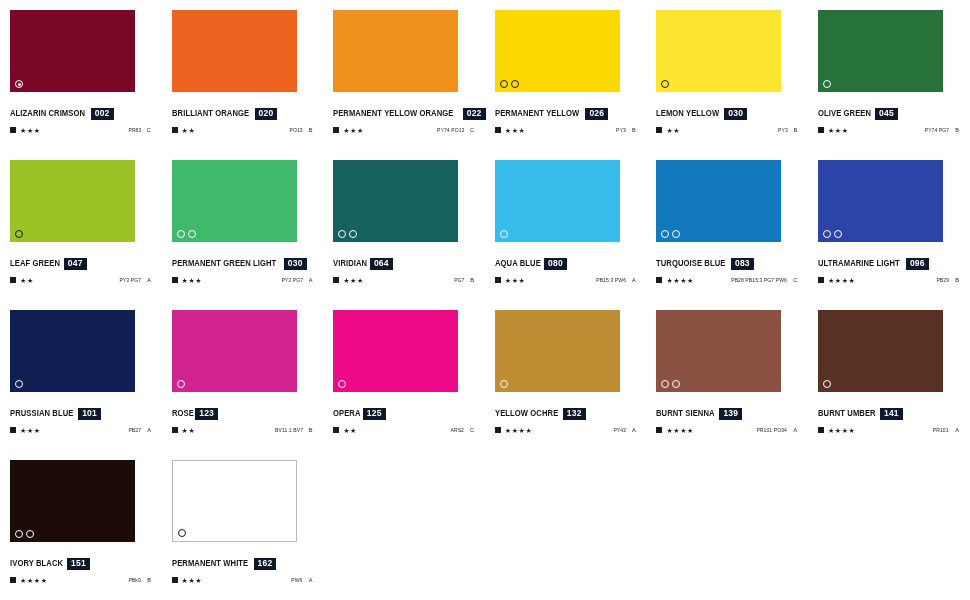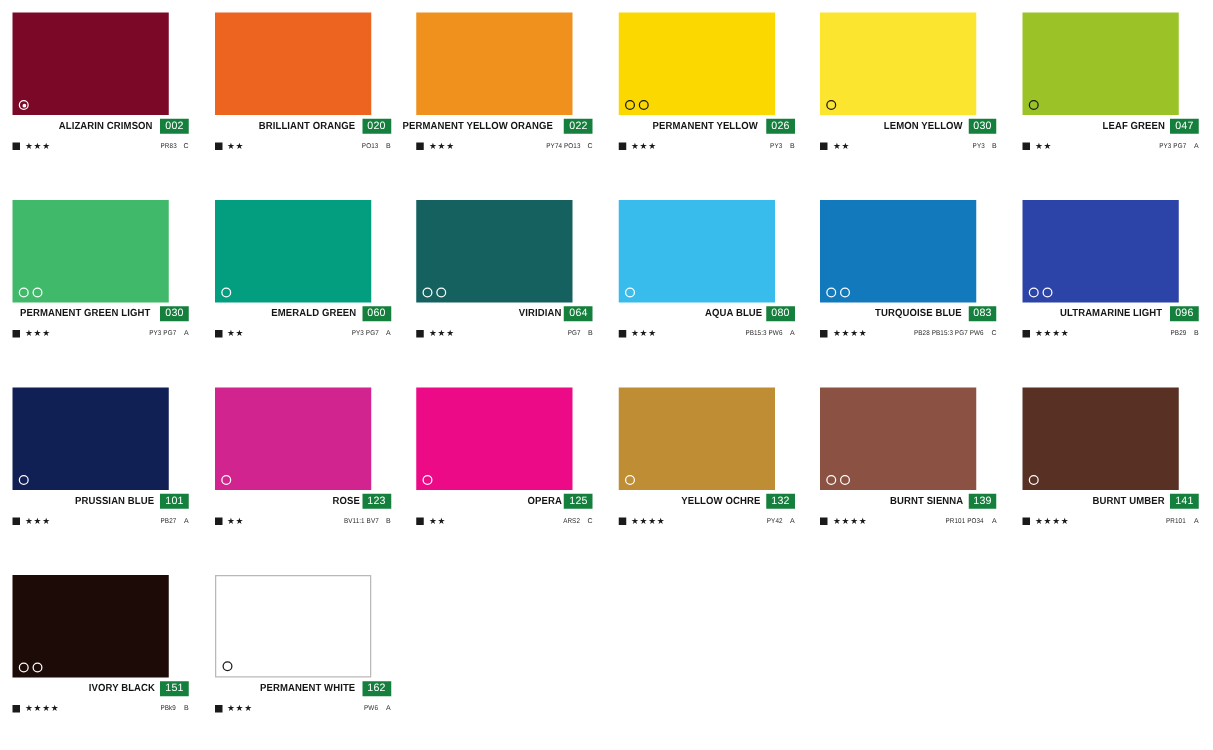--- a/index.html
+++ b/index.html
@@ -61,41 +61,41 @@
     top: 50%;
     width: 3px;
     height: 3px;
     margin: -1.5px 0 0 -1.5px;
     border-radius: 50%;
     background: #ffffff;
   }
   .name-row {
     display: flex;
     align-items: center;
-    justify-content: flex-end;
+    justify-content: flex-start;
     width: 141px;
-    margin-top: 2px;
+    margin-top: 15px;
     height: 13px;
   }
   .color-name {
     font-size: 8.2px;
     font-weight: bold;
     letter-spacing: 0.1px;
     color: #151515;
     text-transform: uppercase;
     white-space: nowrap;
     font-stretch: condensed;
     transform: scaleX(0.93);
     transform-origin: left center;
   }
   .code-badge {
-    background: #15803d;
+    background: #0f172a;
     color: #ffffff;
     font-size: 8.5px;
-    font-weight: normal;
+    font-weight: bold;
     padding: 1.5px 4px 1.5px 4px;
     line-height: 9px;
     letter-spacing: 0.2px;
     flex: 0 0 auto;
   }
   .meta-row {
     display: flex;
     align-items: center;
     justify-content: space-between;
     width: 141px;
@@ -228,20 +228,41 @@
           <span class="square-mark"></span>
           <span class="stars">★★</span>
         </span>
         <span class="pigments">
           <span class="pig-code">PY3</span>
           <span class="series-letter">B</span>
         </span>
       </div>
     </div>
     <div class="swatch-card">
+      <div class="color-chip" style="background: rgb(39, 113, 59);">
+        <div class="opacity-marks">
+          <span class="mark"></span>
+        </div>
+      </div>
+      <div class="name-row">
+        <span class="color-name">OLIVE GREEN</span>
+        <span class="code-badge">045</span>
+      </div>
+      <div class="meta-row">
+        <span class="rating">
+          <span class="square-mark"></span>
+          <span class="stars">★★★</span>
+        </span>
+        <span class="pigments">
+          <span class="pig-code">PY74 PG7</span>
+          <span class="series-letter">B</span>
+        </span>
+      </div>
+    </div>
+    <div class="swatch-card">
       <div class="color-chip" style="background: rgb(155, 195, 39);">
         <div class="opacity-marks">
           <span class="mark dark-outline"></span>
         </div>
       </div>
       <div class="name-row">
         <span class="color-name">LEAF GREEN</span>
         <span class="code-badge">047</span>
       </div>
       <div class="meta-row">
@@ -263,41 +284,20 @@
         </div>
       </div>
       <div class="name-row">
         <span class="color-name">PERMANENT GREEN LIGHT</span>
         <span class="code-badge">030</span>
       </div>
       <div class="meta-row">
         <span class="rating">
           <span class="square-mark"></span>
           <span class="stars">★★★</span>
-        </span>
-        <span class="pigments">
-          <span class="pig-code">PY3 PG7</span>
-          <span class="series-letter">A</span>
-        </span>
-      </div>
-    </div>
-    <div class="swatch-card">
-      <div class="color-chip" style="background: rgb(3, 158, 128);">
-        <div class="opacity-marks">
-          <span class="mark"></span>
-        </div>
-      </div>
-      <div class="name-row">
-        <span class="color-name">EMERALD GREEN</span>
-        <span class="code-badge">060</span>
-      </div>
-      <div class="meta-row">
-        <span class="rating">
-          <span class="square-mark"></span>
-          <span class="stars">★★</span>
         </span>
         <span class="pigments">
           <span class="pig-code">PY3 PG7</span>
           <span class="series-letter">A</span>
         </span>
       </div>
     </div>
     <div class="swatch-card">
       <div class="color-chip" style="background: rgb(21, 97, 95);">
         <div class="opacity-marks">

